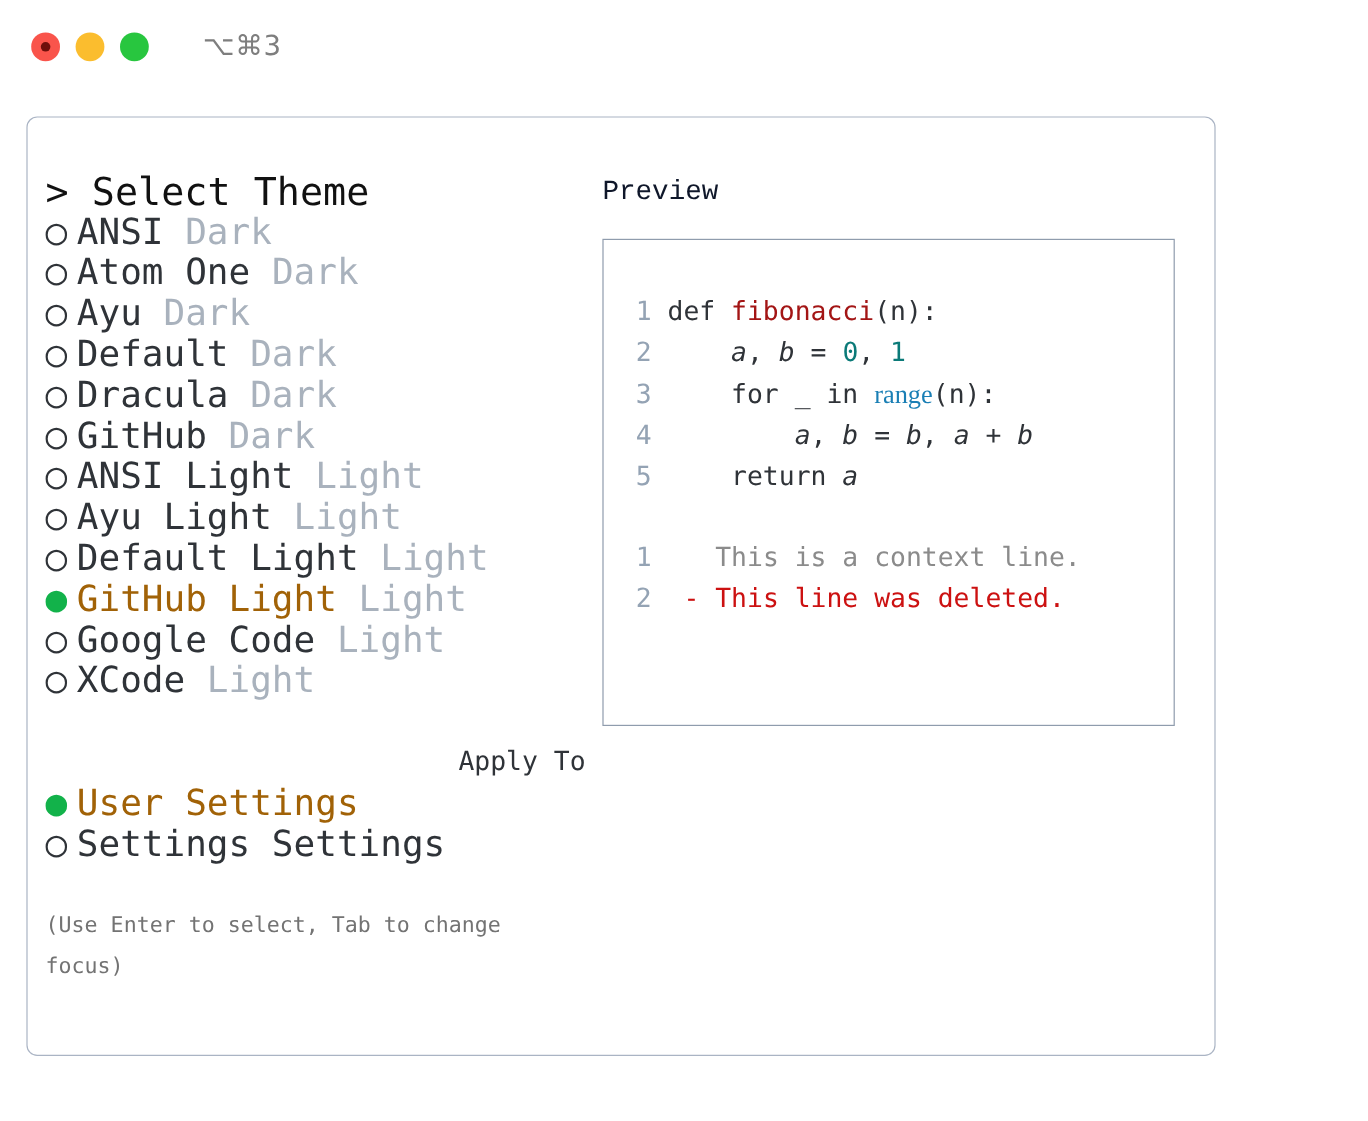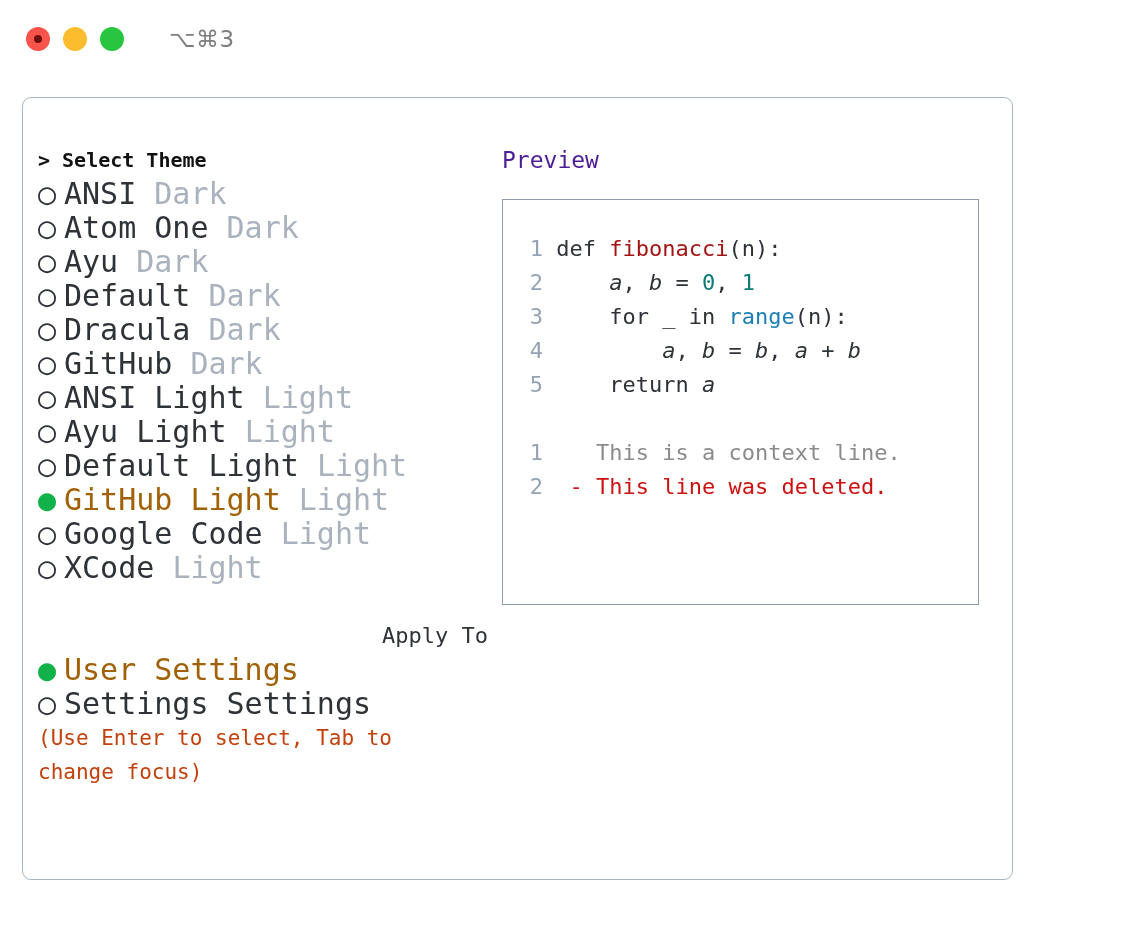--- a/index.html
+++ b/index.html
@@ -82,22 +82,22 @@
 
   
   .left-pane {
     position: absolute;
     left: 15px;
     top: 45px;
     width: 450px;
   }
 
   .pane-heading {
-    font-size: 20px;
-    font-weight: bold;
+    font-size: 32px;
+    font-weight: normal;
     color: #111111;
     white-space: pre;
     line-height: 34px;
     margin-bottom: 0;
   }
 
   .opt-row {
     font-size: 30px;
     line-height: 34px;
     white-space: pre;
@@ -118,74 +118,76 @@
   .apply-heading {
     font-size: 22px;
     line-height: 34px;
     white-space: pre;
     color: #2f3338;
     padding-left: 26px;
     text-align: right;
   }
 
   .hint {
-    font-size: 21px;
-    line-height: 34px;
-    color: #c2410c;
+    margin-top: 34px;
+    font-size: 18px;
+    line-height: 34px;
+    color: #737373;
     width: 400px;
     white-space: pre-wrap;
   }
 
   
   .right-pane {
     position: absolute;
     left: 479px;
     top: 45px;
     width: 500px;
   }
   .preview-title {
     font-size: 23px;
     line-height: 34px;
-    color: #4c1d95;
-    white-space: pre;
+    color: #0f172a;
+    white-space: pre;
+    font-family: Liberation Mono, monospace;
   }
 
   .preview-box {
     margin-top: 22px;
     width: 477px;
     height: 406px;
     border: 1.5px solid #8f9cad;
     box-sizing: border-box;
     background: #ffffff;
     position: relative;
   }
 
   .code-area {
     position: absolute;
     left: 16px;
-    top: 32px;
+    top: 44px;
     right: 6px;
   }
 
   .code-line {
     font-size: 22px;
     line-height: 34px;
     white-space: pre;
     color: #2f3338;
   }
   .lineno {
     display: inline-block;
     width: 24px;
     text-align: right;
     color: #94a3b4;
   }
   .code-body { color: #2f3338; }
   .tok-fn    { color: #a31515; }
   .tok-num   { color: #0b7a78; }
-  .tok-call  { color: #1a7fb5; }
+  .tok-call  { color: #1a7fb5; font-family: Liberation Serif, serif; }
   .tok-var   { font-style: italic; }
 
   .blank-line { height: 34px; }
 
   .diff-ctx  { color: #8b8b8b; }
   .diff-del  { color: #cc1111; }
   .diff-add  { color: #00c221; }
 </style>
 </head>
 <body>

